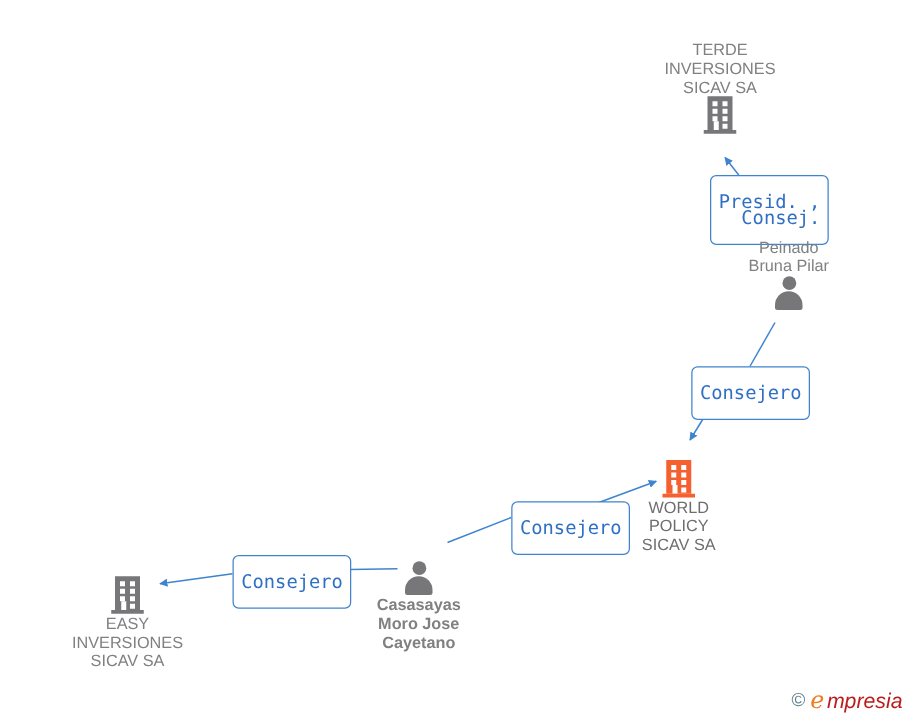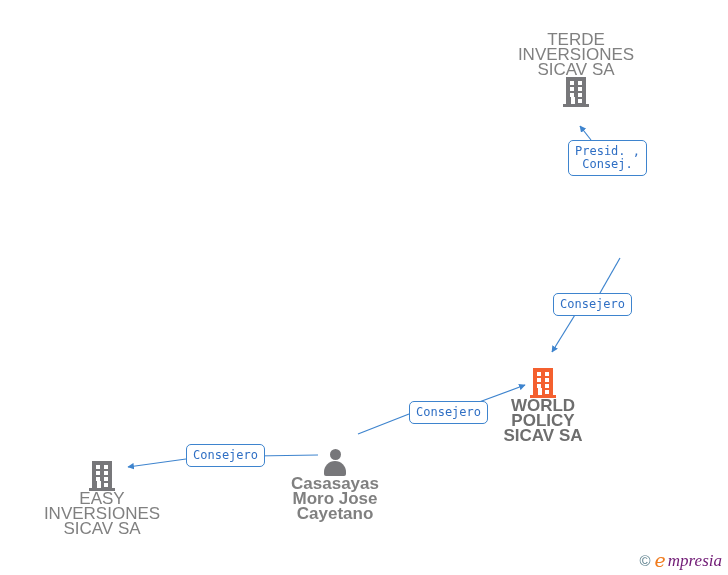--- a/index.html
+++ b/index.html
@@ -25,28 +25,28 @@
   }
 
   
   .node {
     position: absolute;
     width: 150px;
     margin-left: -75px;
     text-align: center;
   }
   .node .label {
-    font-size: 17px;
+    font-size: 13px;
     line-height: 15px;
     color: #808080;
     white-space: pre-line;
   }
   .node.focal .label {
     color: #6e6e6e;
-    font-weight: bold;
+    font-weight: normal;
   }
   .node .glyph {
     display: block;
     margin: 0 auto;
   }
 
   
   .bld {
     position: relative;
     width: 26px;
@@ -112,25 +112,25 @@
   }
 
   
   .badge {
     position: absolute;
     background: #ffffff;
     border: 1px solid #3e84ce;
     border-radius: 5px;
     color: #2f6fc4;
     font-family: "DejaVu Sans Mono", monospace;
-    font-size: 12px;
+    font-size: 15px;
     line-height: 13px;
-    padding: 4px 6px;
+    padding: 14px 6px;
     white-space: pre-line;
-    text-align: center;
+    text-align: right;
   }
 
   
   .watermark {
     position: absolute;
     right: 6px;
     bottom: 5px;
     display: flex;
     align-items: center;
     gap: 4px;
@@ -140,24 +140,24 @@
     color: #5b7f8c;
   }
   .watermark .wm-e {
     font-family: "DejaVu Serif", serif;
     font-style: italic;
     font-size: 19px;
     color: #f07c1f;
     line-height: 1;
   }
   .watermark .wm-rest {
-    font-family: Liberation Serif, serif;
+    font-family: Liberation Sans, sans-serif;
     font-style: italic;
     font-size: 17px;
-    color: #701a75;
+    color: #b91c1c;
     line-height: 1;
     margin-left: -2px;
   }
 </style>
 </head>
 <body>
 
 <div id="canvas">
 
   <svg class="edges" viewBox="0 0 728 575" xmlns="http://www.w3.org/2000/svg">
@@ -200,20 +200,28 @@
       <div class="win" style="left:7px;  top:10px;"></div>
       <div class="win" style="left:15px; top:10px;"></div>
       <div class="win" style="left:7px;  top:16px;"></div>
       <div class="win" style="left:15px; top:16px;"></div>
       <div class="win" style="left:15px; top:22px;"></div>
       <div class="door"></div>
       <div class="base"></div>
     </div>
   </div>
 
+  <div class="node" style="left:631px; top:190px;">
+    <div class="label">Peinado
+Bruna Pilar</div>
+    <div class="glyph person">
+      <div class="head"></div>
+      <div class="torso"></div>
+    </div>
+  </div>
 
   <div class="node focal" style="left:543px; top:368px;">
     <div class="glyph bld orange">
       <div class="body"></div>
       <div class="win" style="left:7px;  top:4px;"></div>
       <div class="win" style="left:15px; top:4px;"></div>
       <div class="win" style="left:7px;  top:10px;"></div>
       <div class="win" style="left:15px; top:10px;"></div>
       <div class="win" style="left:7px;  top:16px;"></div>
       <div class="win" style="left:15px; top:16px;"></div>

